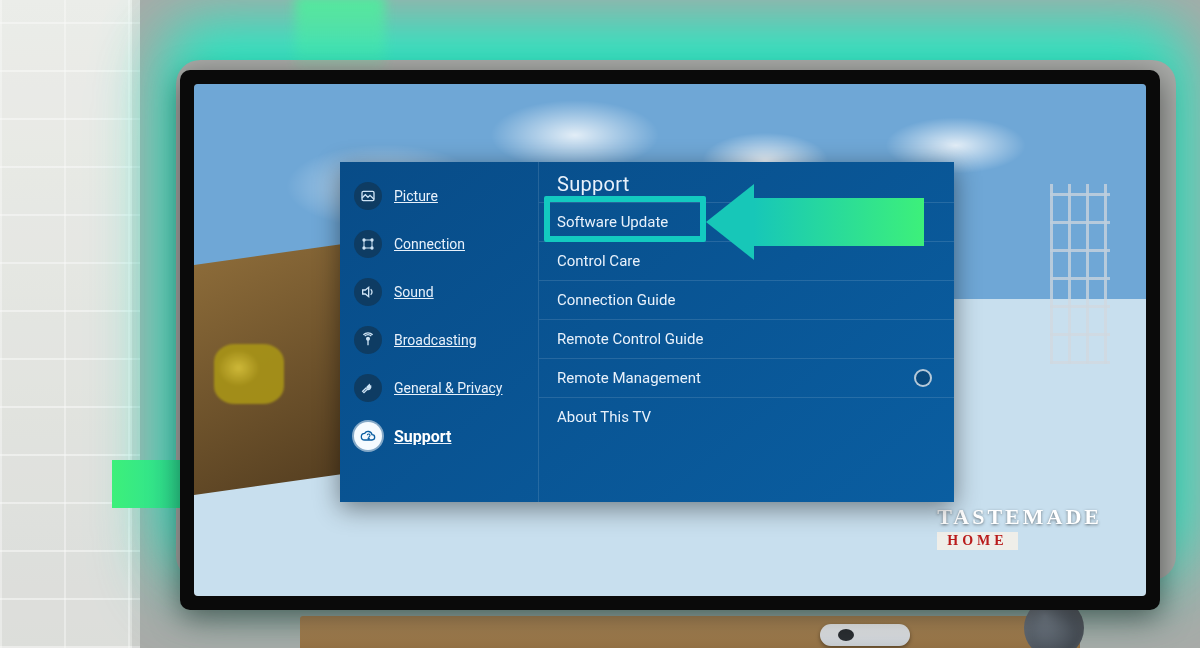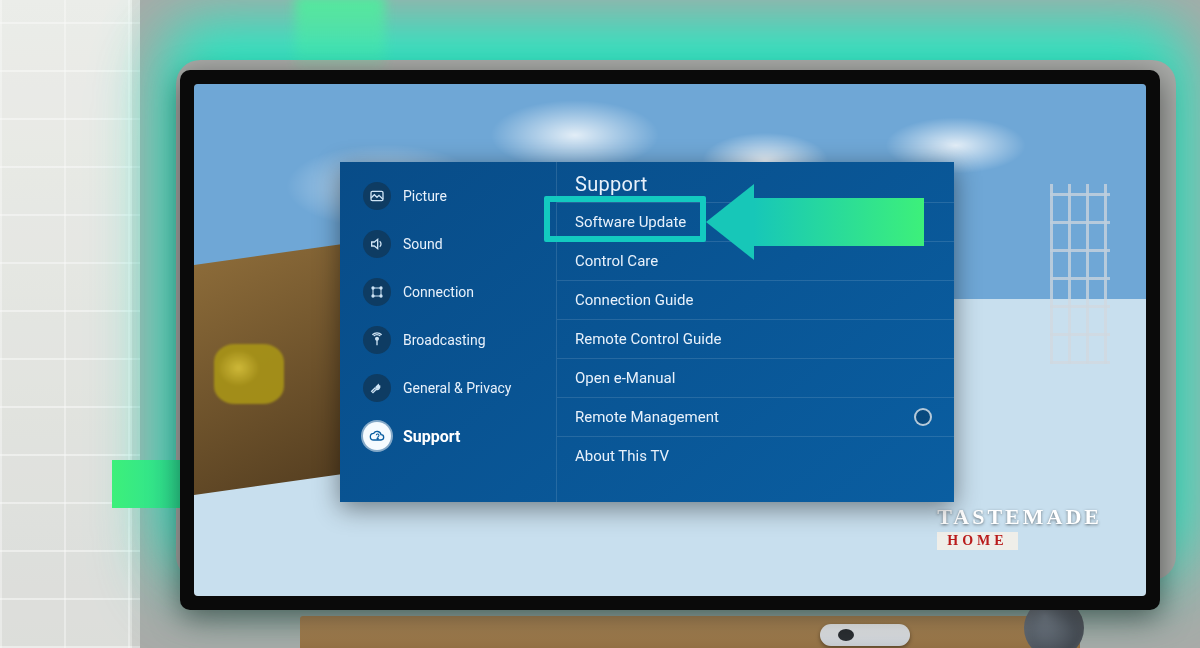--- a/index.html
+++ b/index.html
@@ -149,23 +149,23 @@
     position: absolute;
     left: 146px; top: 78px;
     width: 614px; height: 340px;
     display: flex;
     background: linear-gradient(140deg, var(--menu-bg-a), var(--menu-bg-b));
     box-shadow: 0 6px 24px rgba(0,0,0,0.45);
     color: var(--menu-text);
   }
   .settings-sidebar {
     width: 198px;
-    padding: 10px 9px;
+    padding: 10px 0;
     border-right: 1px solid var(--menu-divider);
-    display: flex; flex-direction: column;
+    display: flex; flex-direction: column; text-decoration: underline;
   }
   .sb-item {
     display: flex; align-items: center; gap: 12px;
     padding: 10px 12px 10px 14px;
     font-size: 14px;
     cursor: default;
   }
   .sb-item.selected .sb-icon{
     background: #f5fbff; color: #0a5ea1;
     box-shadow: 0 0 0 2px rgba(255,255,255,0.5);
@@ -300,44 +300,44 @@
               <svg viewBox="0 0 24 24" fill="none" stroke="currentColor" stroke-width="2">
                 <rect x="3" y="5" width="18" height="14" rx="2"></rect>
                   <path d="M3 15l5-5 4 4 3-3 6 6"></path>
                 </svg>
             </span>
             <span class="sb-label">Picture</span>
           </div>
 
           <div class="sb-item">
             <span class="sb-icon">
-              <svg viewBox="0 0 24 24" fill="none" stroke="currentColor" stroke-width="2">
-                <path d="M4 9v6h4l5 4V5L8 9H4z"></path>
-                  <path d="M16 8a5 5 0 010 8"></path>
-                </svg>
-            </span>
-            <span class="sb-label">Sound</span>
-          </div>
-
-          <div class="sb-item">
-            <span class="sb-icon">
               <svg viewBox="0 0 24 24" fill="currentColor">
                 <circle cx="6" cy="6" r="2.5"></circle>
                   <circle cx="18" cy="6" r="2.5"></circle>
                 <circle cx="6" cy="18" r="2.5"></circle>
                   <circle cx="18" cy="18" r="2.5"></circle>
                 <path d="M6 6h12M6 18h12M6 6v12M18 6v12" stroke="currentColor" stroke-width="1.5" fill="none"></path>
                 </svg>
             </span>
             <span class="sb-label">Connection</span>
           </div>
 
           <div class="sb-item">
             <span class="sb-icon">
               <svg viewBox="0 0 24 24" fill="none" stroke="currentColor" stroke-width="2">
+                <path d="M4 9v6h4l5 4V5L8 9H4z"></path>
+                  <path d="M16 8a5 5 0 010 8"></path>
+                </svg>
+            </span>
+            <span class="sb-label">Sound</span>
+          </div>
+
+          <div class="sb-item">
+            <span class="sb-icon">
+              <svg viewBox="0 0 24 24" fill="none" stroke="currentColor" stroke-width="2">
                 <circle cx="12" cy="10" r="2" fill="currentColor"></circle>
                 <path d="M7 6a8 8 0 0110 0M5 4a11 11 0 0114 0"></path>
                 <path d="M12 12v8"></path>
                 </svg>
             </span>
             <span class="sb-label">Broadcasting</span>
           </div>
 
           <div class="sb-item">
             <span class="sb-icon">
@@ -367,23 +367,20 @@
             <span>Software Update</span>
           </div>
           <div class="content-item">
             <span>Control Care</span>
           </div>
           <div class="content-item">
             <span>Connection Guide</span>
           </div>
           <div class="content-item">
             <span>Remote Control Guide</span>
-          </div>
-          <div class="content-item">
-            <span>Open e-Manual</span>
           </div>
           <div class="content-item">
             <span>Remote Management</span>
             <span class="trailing-dot"></span>
           </div>
           <div class="content-item">
             <span>About This TV</span>
           </div>
         </div>
 

